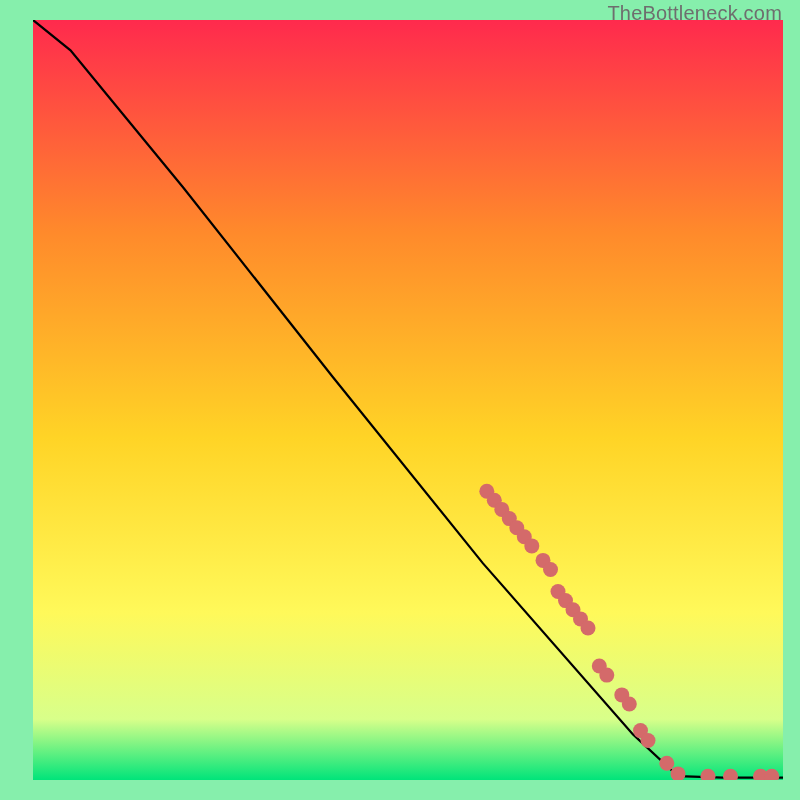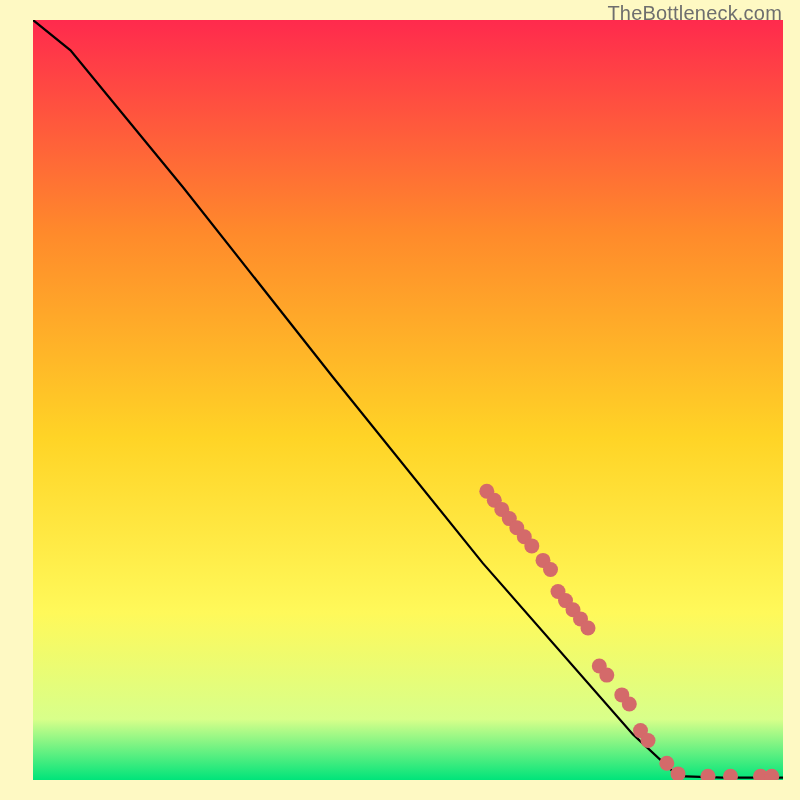--- a/index.html
+++ b/index.html
@@ -7,21 +7,21 @@
     padding: 0;
     width: 800px;
     height: 800px;
     background: #000;
     overflow: hidden;
   }
   .canvas {
     position: relative;
     width: 800px;
     height: 800px;
-    background: #fef9c3;
+    background: #86efac;
   }
   .plot-area {
     position: absolute;
     left: 33px;
     top: 20px;
     width: 750px;
     height: 760px;
     overflow: hidden;
   }
   .attribution {

